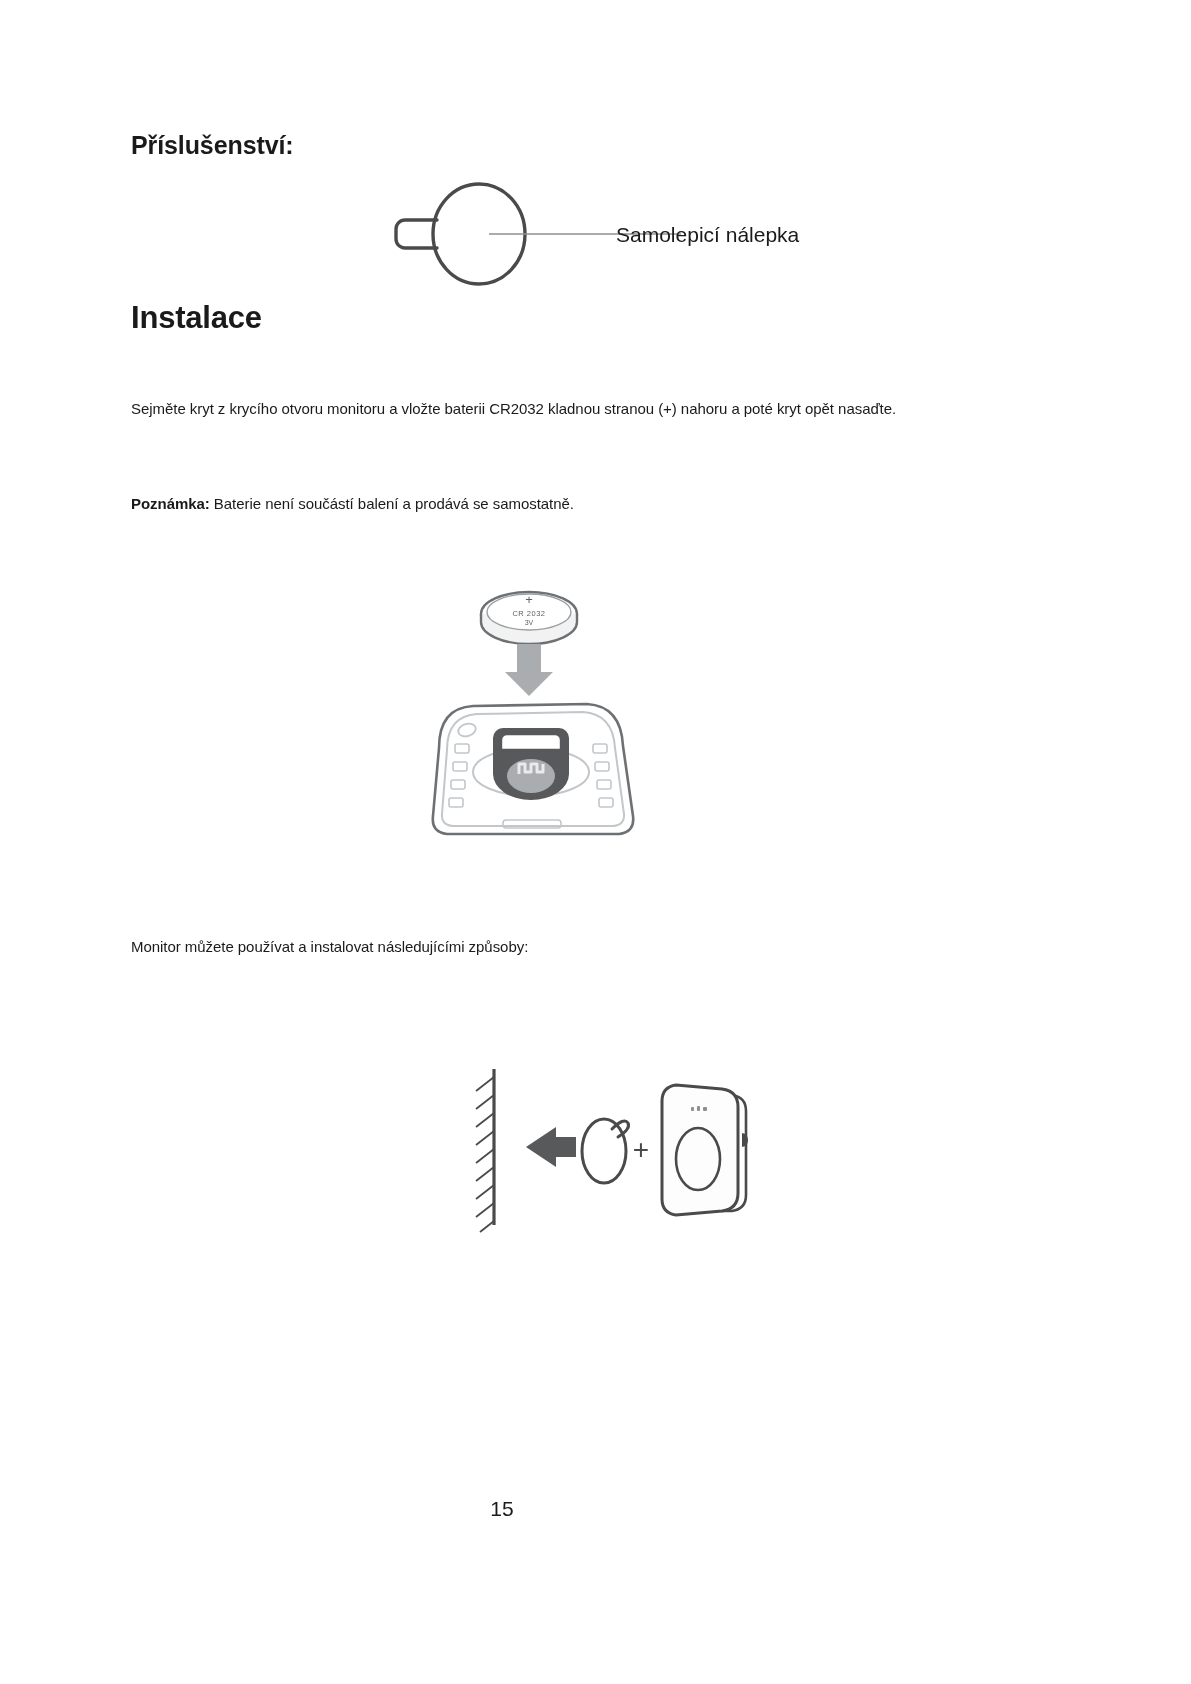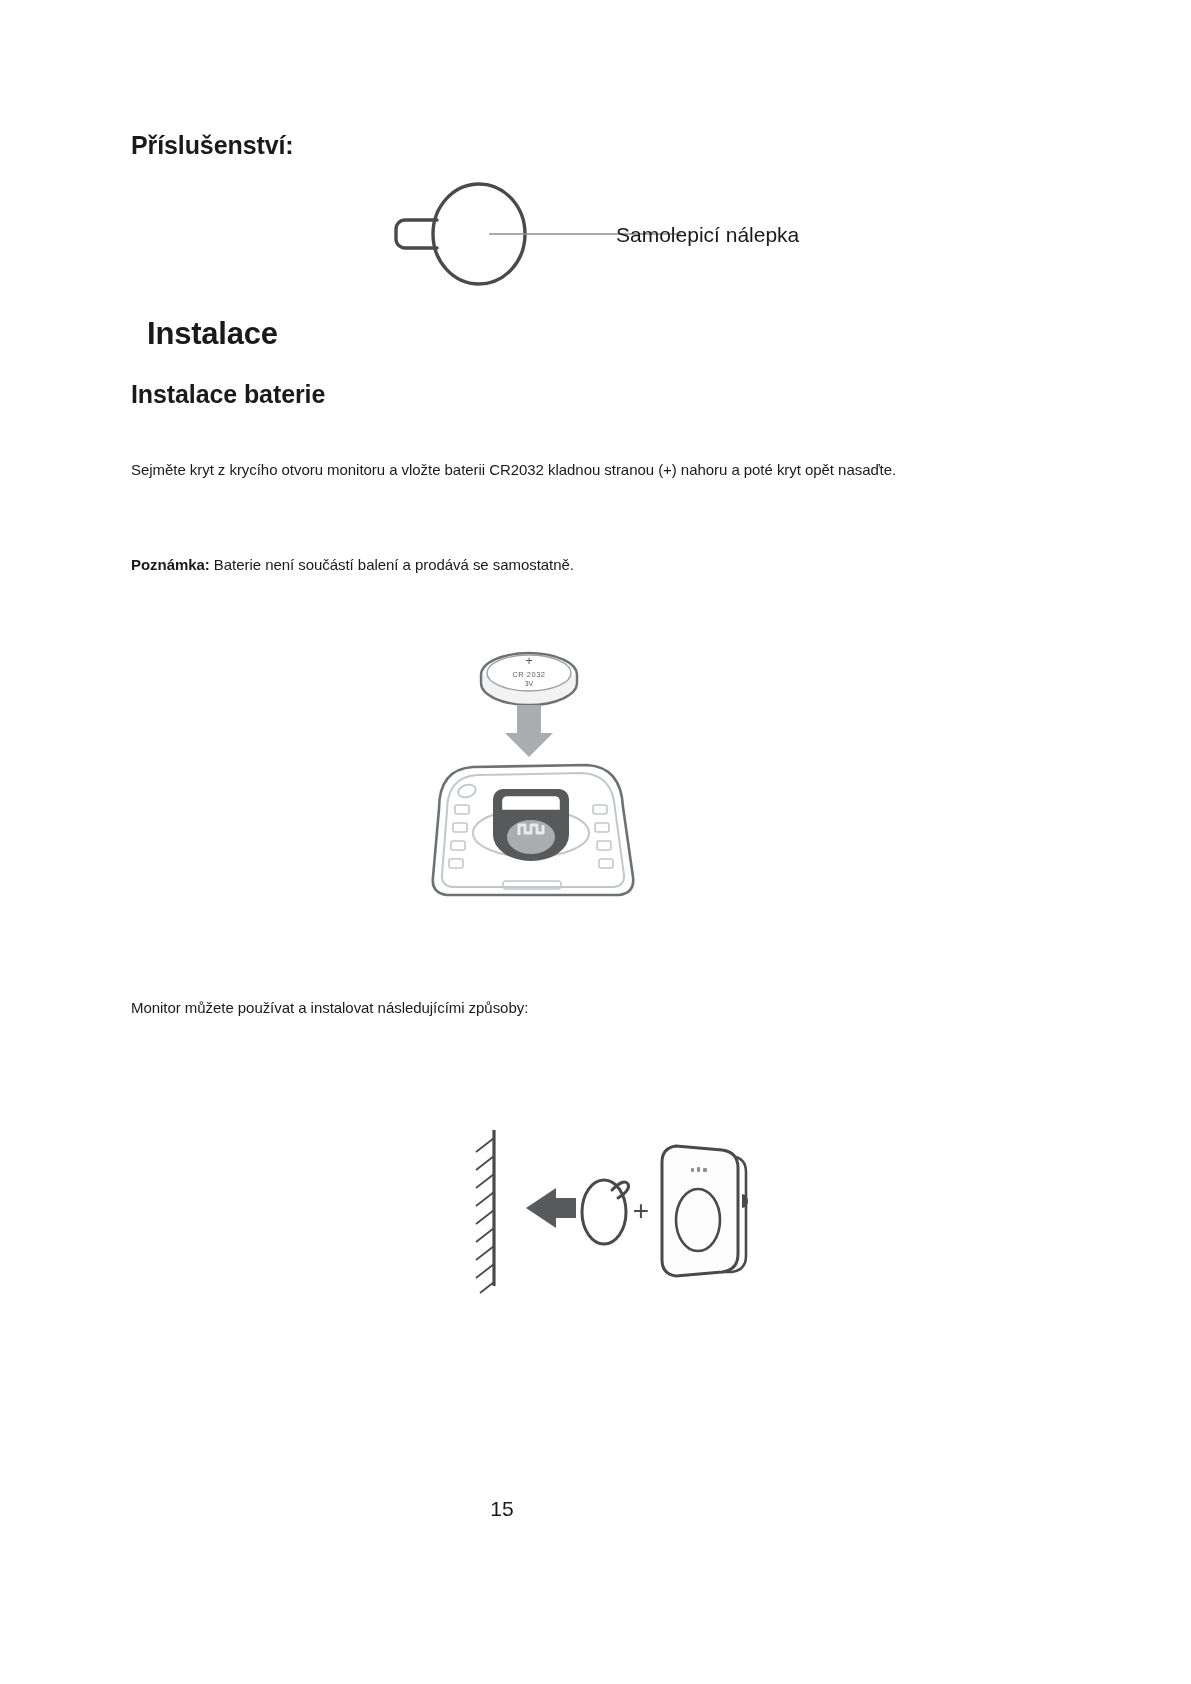--- a/index.html
+++ b/index.html
@@ -33,21 +33,21 @@
   .h-accessories {
     font-size: 25px;
     font-weight: bold;
     letter-spacing: -0.1px;
     margin: 0;
     padding-top: 131px;
   }
   .h-install {
     font-size: 31px;
     font-weight: bold;
-    margin: 16px;
+    margin: 0;
     padding-top: 0;
     letter-spacing: -0.2px;
   }
   .h-install-battery {
     font-size: 25px;
     font-weight: bold;
     margin: 0;
     letter-spacing: -0.1px;
   }
 
@@ -128,21 +128,20 @@
 
         <line x1="128" y1="52" x2="320" y2="52" stroke="#8c9094" stroke-width="1.6"></line>
       </svg>
       <div class="sticker-label">Samolepicí nálepka</div>
     </div>
 
     <h1 class="h-install">Instalace</h1>
 
     <div style="height:12px"></div>
 
-    <h2 class="h-install-battery">Instalace baterie</h2>
 
     <div class="gap-md"></div>
 
     <p class="para">Sejměte kryt z krycího otvoru monitoru a vložte baterii CR2032 kladnou stranou (+) nahoru a poté kryt opět nasaďte.</p>
 
     <div class="gap-lg"></div>
 
     <p class="para">
       <b>Poznámka:</b><span> Baterie není součástí balení a prodává se samostatně.</span>
     </p>

